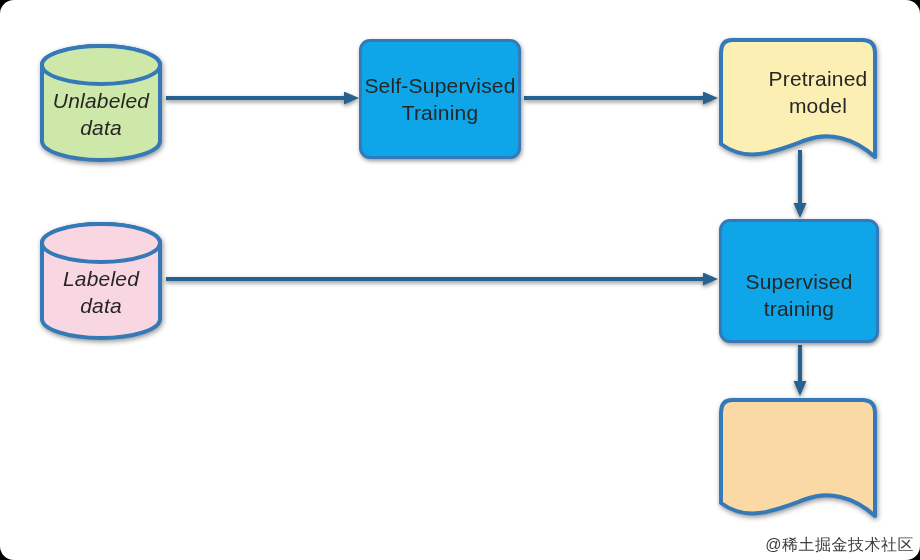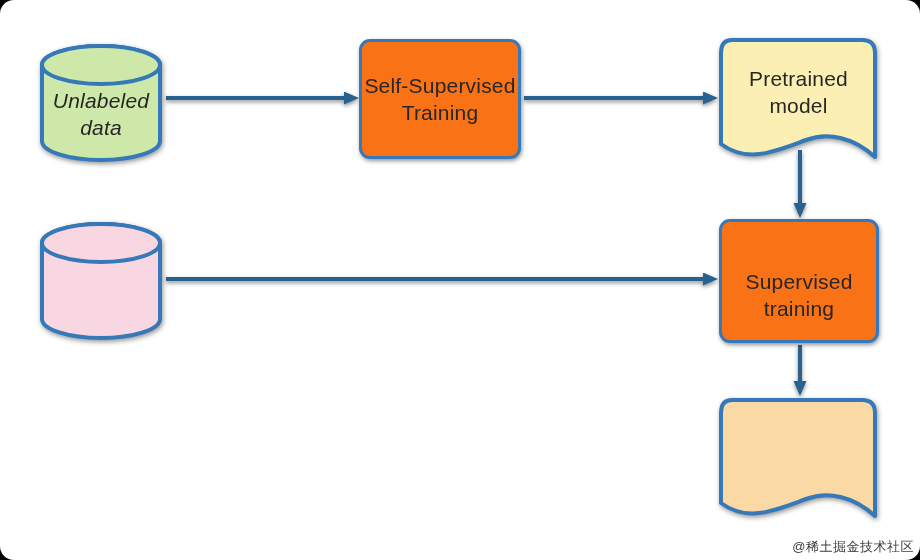--- a/index.html
+++ b/index.html
@@ -50,44 +50,44 @@
     position: relative;
     z-index: 3;
     text-align: center;
     color: var(--text-color, #262626);
     font-size: 21px;
     line-height: 27px;
     letter-spacing: 0.2px;
   }
   
   .rect-node {
-    background: #f97316;
+    background: #0ea5e9;
     border: 3.5px solid var(--node-border, #3579b8);
     border-radius: 11px;
     box-shadow: 1px 2px 4px rgba(0,0,0,0.42);
   }
   
   .n-unlabeled { left: 38px;  top: 43px;  width: 126px; height: 120px; }
   .n-ssl       { left: 359px; top: 39px;  width: 162px; height: 120px; }
-  .n-pretrained{ left: 718px; top: 37px;  width: 161px; height: 127px; }
+  .n-pretrained{ left: 718px; top: 37px;  width: 161px; height: 127px; justify-content: flex-end; }
   .n-labeled   { left: 38px;  top: 221px; width: 126px; height: 120px; }
   .n-supervised{ left: 719px; top: 219px; width: 160px; height: 124px; }
   .n-classif   { left: 718px; top: 397px; width: 161px; height: 126px; }
 
   .n-unlabeled .label, .n-labeled .label { max-width: 100px; padding-top: 22px; font-style: italic; }
   .n-ssl .label        { max-width: 155px; }
   .n-supervised .label { max-width: 150px; margin-top: 28px; }
   .n-pretrained .label { max-width: 122px; padding-bottom: 18px; }
   .n-classif .label    { max-width: 142px; padding-bottom: 16px; }
 
   .watermark {
     position: absolute;
     right: 6px; bottom: 4px;
     z-index: 4;
-    font-size: 13px;
+    font-size: 16px;
     font-weight: 500;
     color: var(--watermark-color, #3c3c3c);
     letter-spacing: 0.5px;
   }
 </style>
 </head>
 <body>
 
 <div class="canvas">
 
@@ -121,20 +121,21 @@
       <path d="M 14,3 H 144 Q 157,3 157,16 V 120 C 135,100 110,95 88,103 C 58,114 30,127 3,107 V 16 Q 3,3 14,3 Z" fill="#fcefb4"></path>
     </svg>
     <div class="label">Pretrained model</div>
   </div>
 
   <div class="node n-labeled">
     <svg class="shape" viewBox="0 0 126 120">
       <path d="M4,22 A59,19 0 0 1 122,22 L122,98 A59,19 0 0 1 4,98 Z" fill="#f9d7e2"></path>
       <ellipse cx="63" cy="22" rx="59" ry="19" fill="#f9d7e2"></ellipse>
     </svg>
+    <div class="label">Labeled data</div>
   </div>
 
   <div class="node rect-node n-supervised">
     <div class="label">Supervised training</div>
   </div>
 
   <div class="node n-classif">
     <svg class="shape" viewBox="0 0 161 126">
       <path d="M 14,3 H 144 Q 157,3 157,16 V 119 C 135,99 110,94 88,102 C 58,113 30,126 3,106 V 16 Q 3,3 14,3 Z" fill="#fbd9a5"></path>
     </svg>

